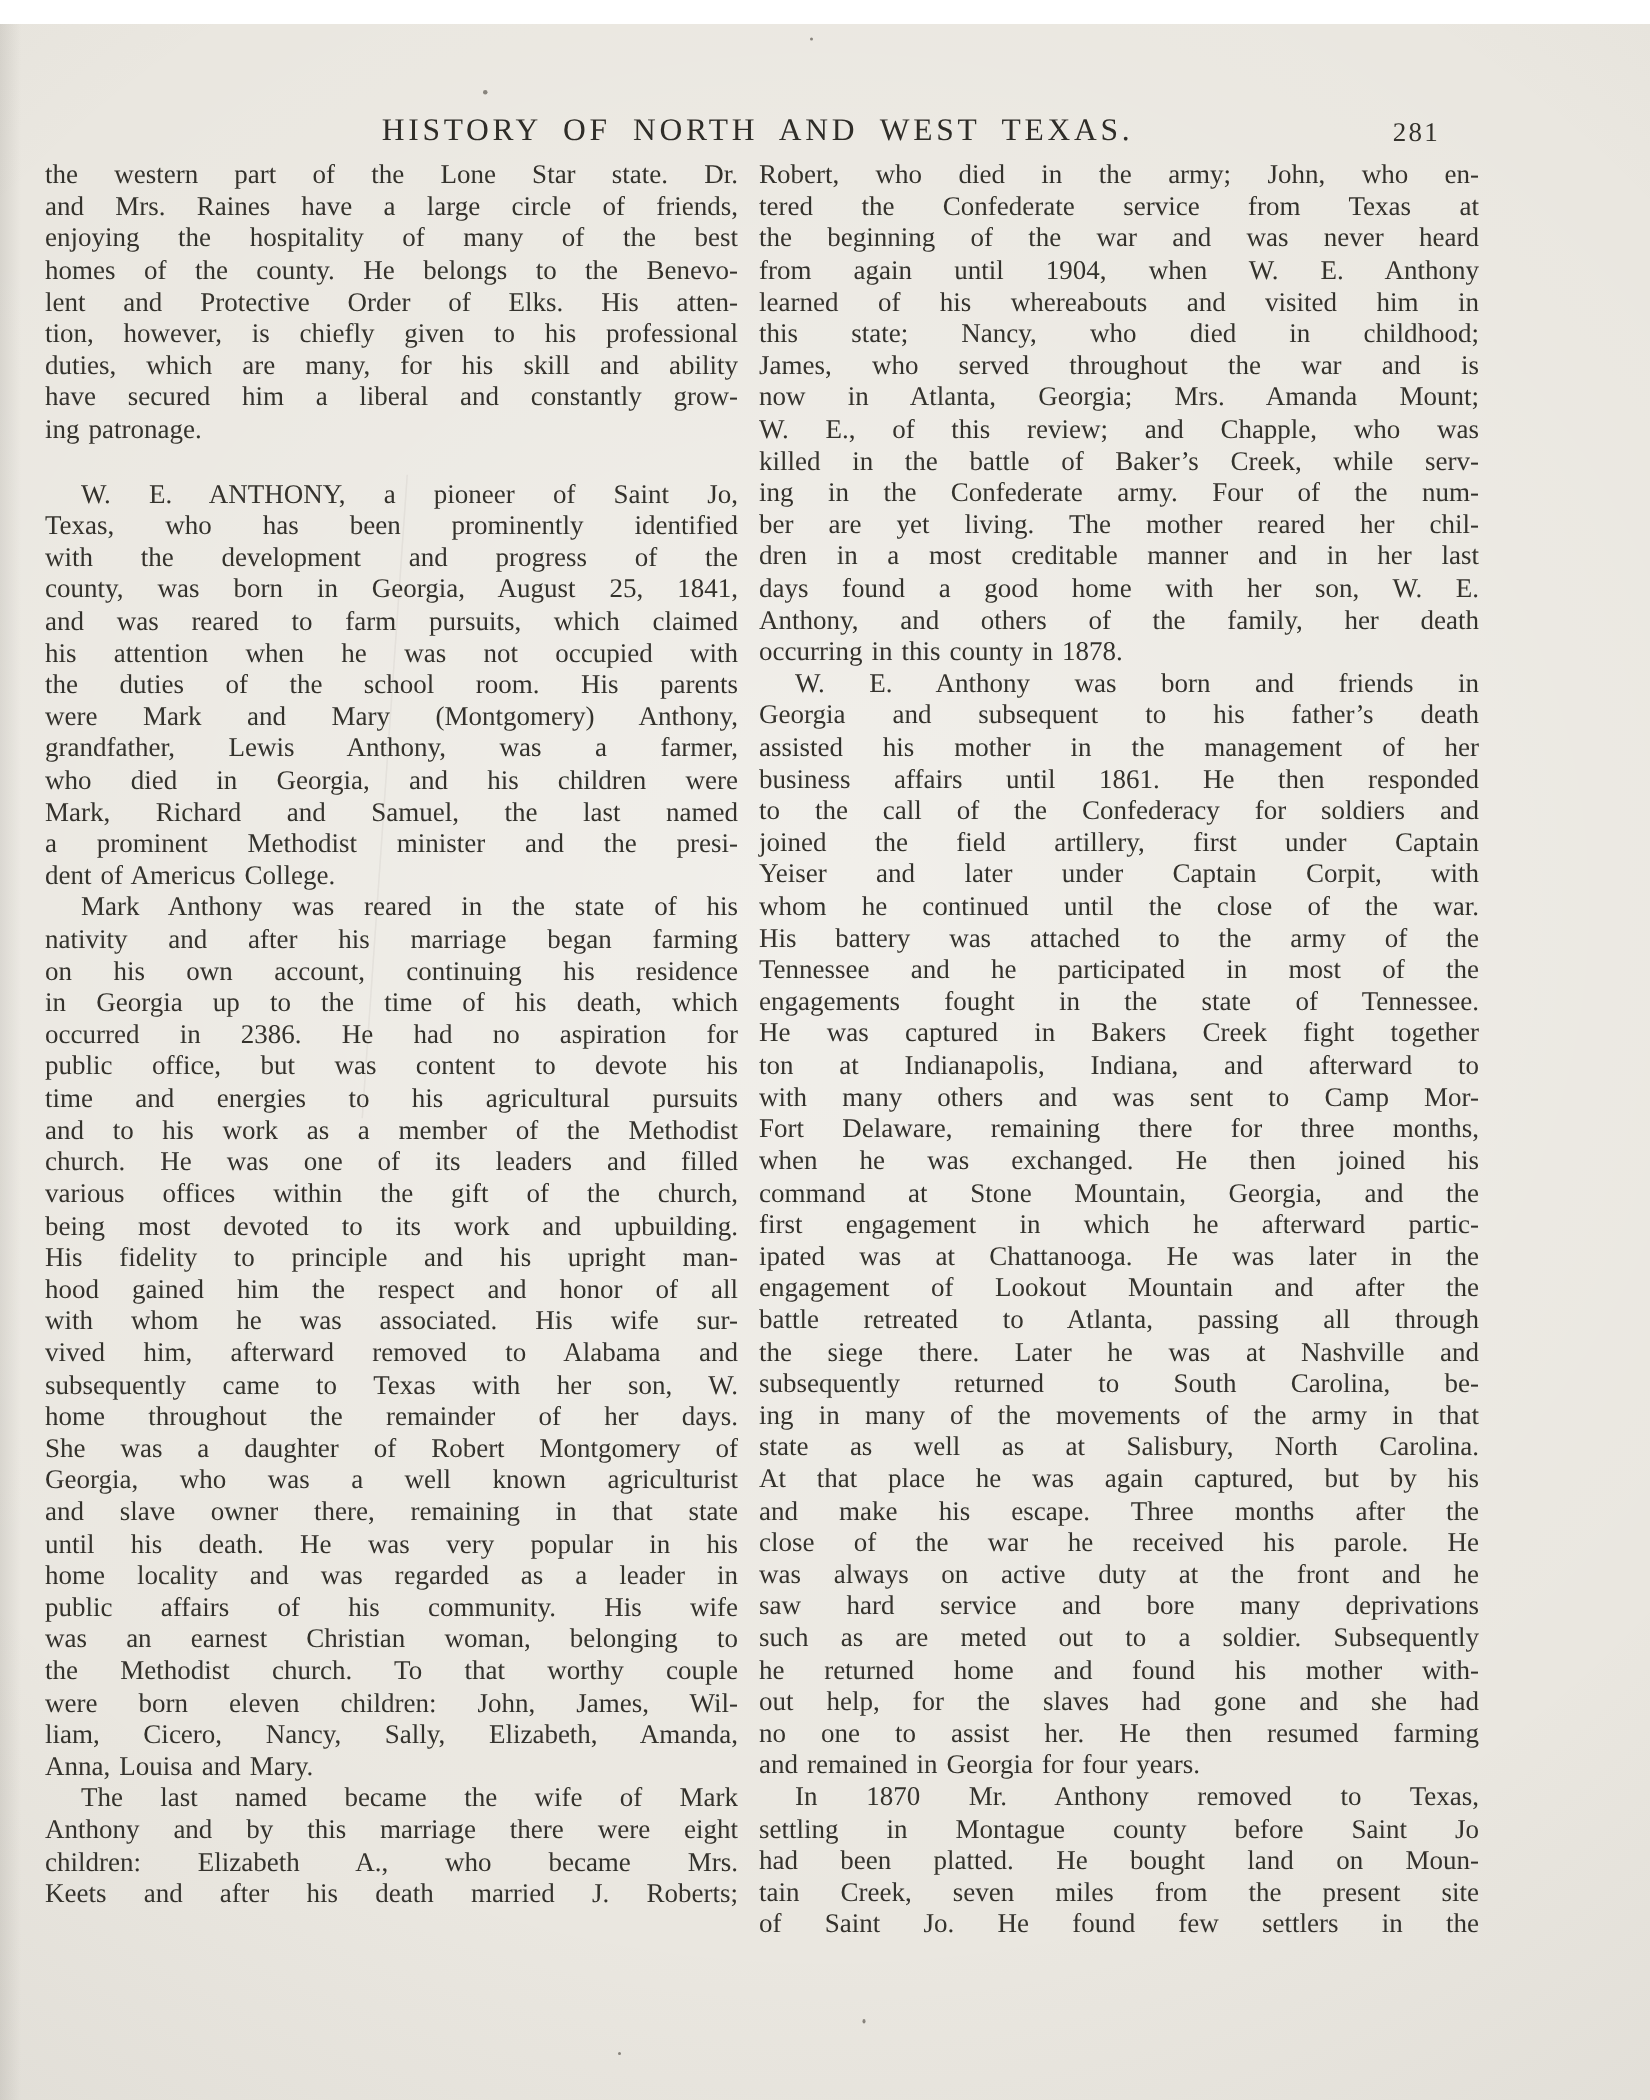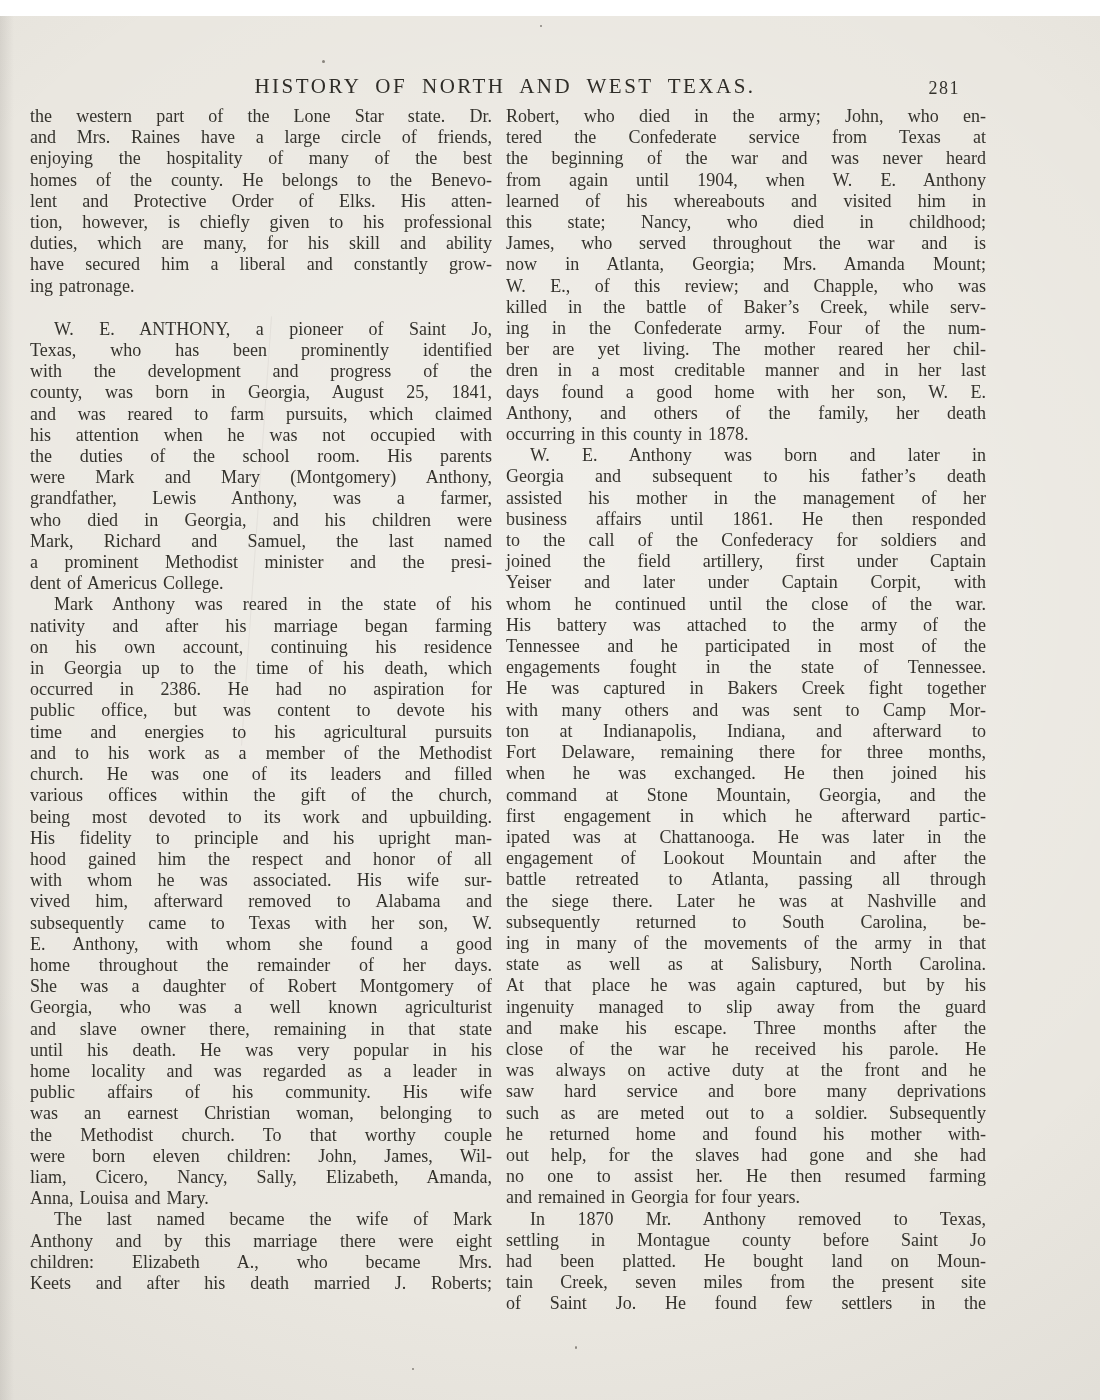--- a/index.html
+++ b/index.html
@@ -110,21 +110,20 @@
           <div class="line">time and energies to his agricultural pursuits</div>
           <div class="line">and to his work as a member of the Methodist</div>
           <div class="line">church.  He was one of its leaders and filled</div>
           <div class="line">various offices within the gift of the church,</div>
           <div class="line">being most devoted to its work and upbuilding.</div>
           <div class="line">His fidelity to principle and his upright man-</div>
           <div class="line">hood gained him the respect and honor of all</div>
           <div class="line">with whom he was associated.  His wife sur-</div>
           <div class="line">vived him, afterward removed to Alabama and</div>
           <div class="line">subsequently came to Texas with her son, W.</div>
-          <div class="line">E. Anthony, with whom she found a good</div>
           <div class="line">home throughout the remainder of her days.</div>
           <div class="line">She was a daughter of Robert Montgomery of</div>
           <div class="line">Georgia, who was a well known agriculturist</div>
           <div class="line">and slave owner there, remaining in that state</div>
           <div class="line">until his death.  He was very popular in his</div>
           <div class="line">home locality and was regarded as a leader in</div>
           <div class="line">public affairs of his community.  His wife</div>
           <div class="line">was an earnest Christian woman, belonging to</div>
           <div class="line">the Methodist church.  To that worthy couple</div>
           <div class="line">were born eleven children:  John, James, Wil-</div>
@@ -151,47 +150,46 @@
           <div class="line">W. E., of this review; and Chapple, who was</div>
           <div class="line">killed in the battle of Baker’s Creek, while serv-</div>
           <div class="line">ing in the Confederate army.  Four of the num-</div>
           <div class="line">ber are yet living.  The mother reared her chil-</div>
           <div class="line">dren in a most creditable manner and in her last</div>
           <div class="line">days found a good home with her son, W. E.</div>
           <div class="line">Anthony, and others of the family, her death</div>
           <div class="line">occurring in this county in 1878.</div>
         </div>
         <div class="para indent">
-          <div class="line">W. E. Anthony was born and later in</div>
+          <div class="line">W. E. Anthony was born and friends in</div>
           <div class="line">Georgia and subsequent to his father’s death</div>
           <div class="line">assisted his mother in the management of her</div>
           <div class="line">business affairs until 1861.  He then responded</div>
           <div class="line">to the call of the Confederacy for soldiers and</div>
           <div class="line">joined the field artillery, first under Captain</div>
           <div class="line">Yeiser and later under Captain Corpit, with</div>
           <div class="line">whom he continued until the close of the war.</div>
           <div class="line">His battery was attached to the army of the</div>
           <div class="line">Tennessee and he participated in most of the</div>
           <div class="line">engagements fought in the state of Tennessee.</div>
           <div class="line">He was captured in Bakers Creek fight together</div>
+          <div class="line">ton at Indianapolis, Indiana, and afterward to</div>
           <div class="line">with many others and was sent to Camp Mor-</div>
-          <div class="line">ton at Indianapolis, Indiana, and afterward to</div>
           <div class="line">Fort Delaware, remaining there for three months,</div>
           <div class="line">when he was exchanged.  He then joined his</div>
           <div class="line">command at Stone Mountain, Georgia, and the</div>
           <div class="line">first engagement in which he afterward partic-</div>
           <div class="line">ipated was at Chattanooga.  He was later in the</div>
           <div class="line">engagement of Lookout Mountain and after the</div>
           <div class="line">battle retreated to Atlanta, passing all through</div>
           <div class="line">the siege there.  Later he was at Nashville and</div>
           <div class="line">subsequently returned to South Carolina, be-</div>
           <div class="line">ing in many of the movements of the army in that</div>
           <div class="line">state as well as at Salisbury, North Carolina.</div>
           <div class="line">At that place he was again captured, but by his</div>
-          <div class="line">ingenuity managed to slip away from the guard</div>
           <div class="line">and make his escape.  Three months after the</div>
           <div class="line">close of the war he received his parole.  He</div>
           <div class="line">was always on active duty at the front and he</div>
           <div class="line">saw hard service and bore many deprivations</div>
           <div class="line">such as are meted out to a soldier.  Subsequently</div>
           <div class="line">he returned home and found his mother with-</div>
           <div class="line">out help, for the slaves had gone and she had</div>
           <div class="line">no one to assist her.  He then resumed farming</div>
           <div class="line">and remained in Georgia for four years.</div>
         </div>

